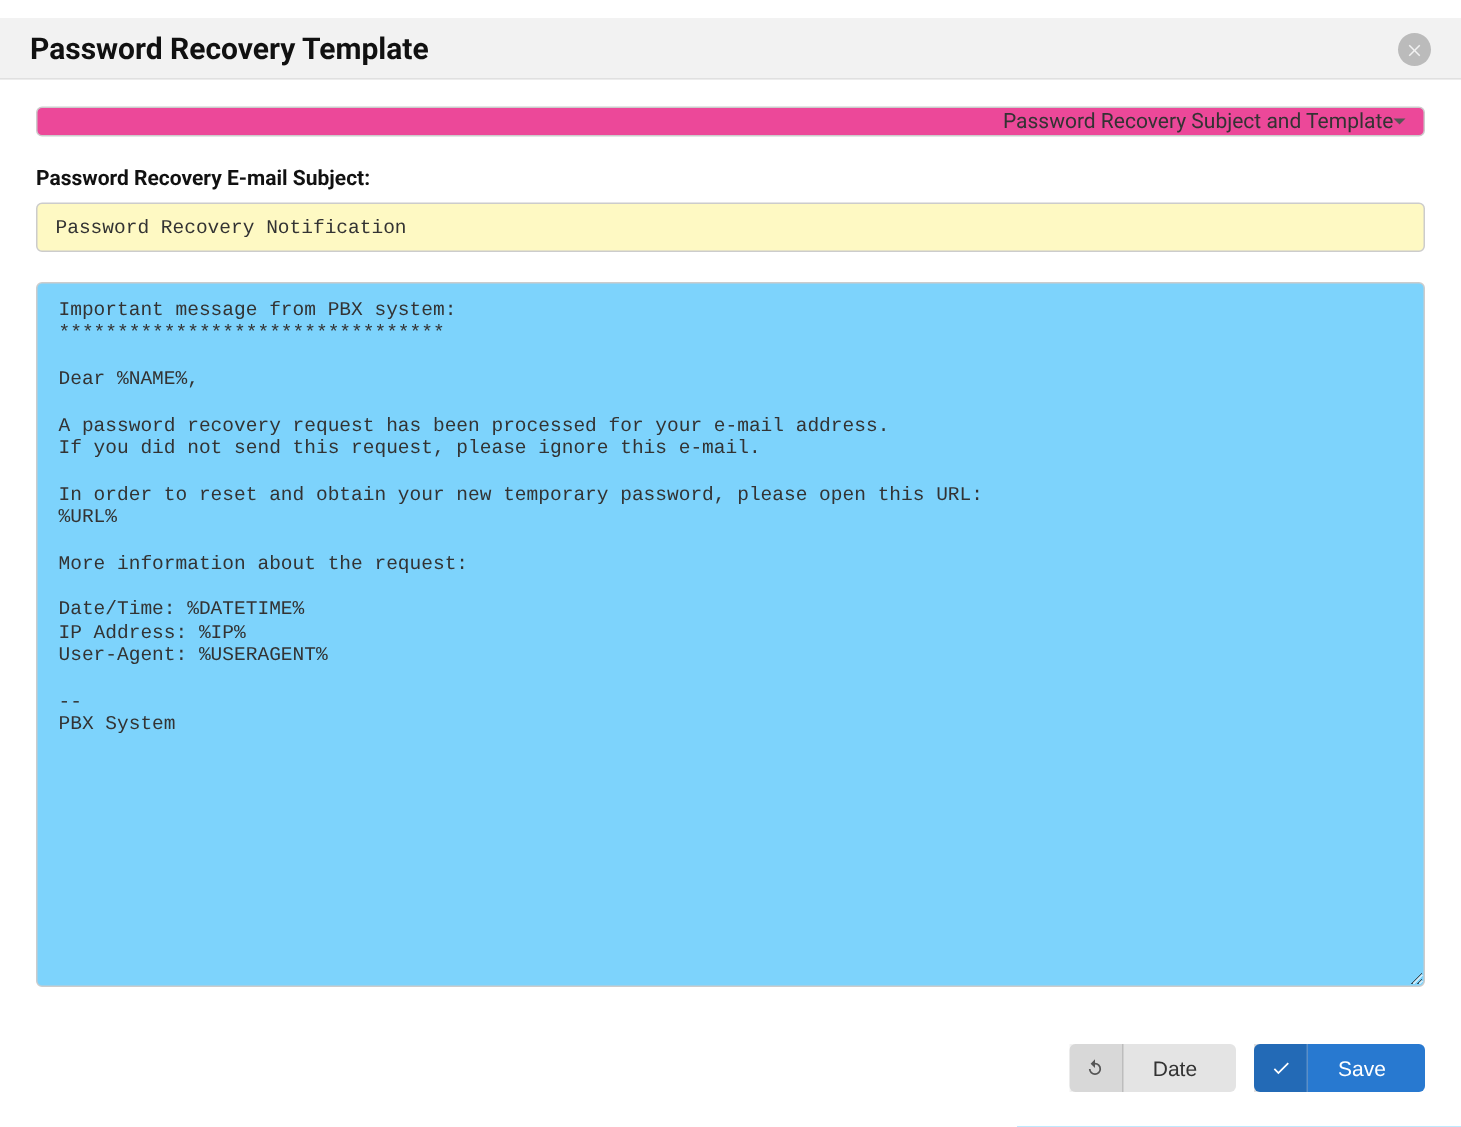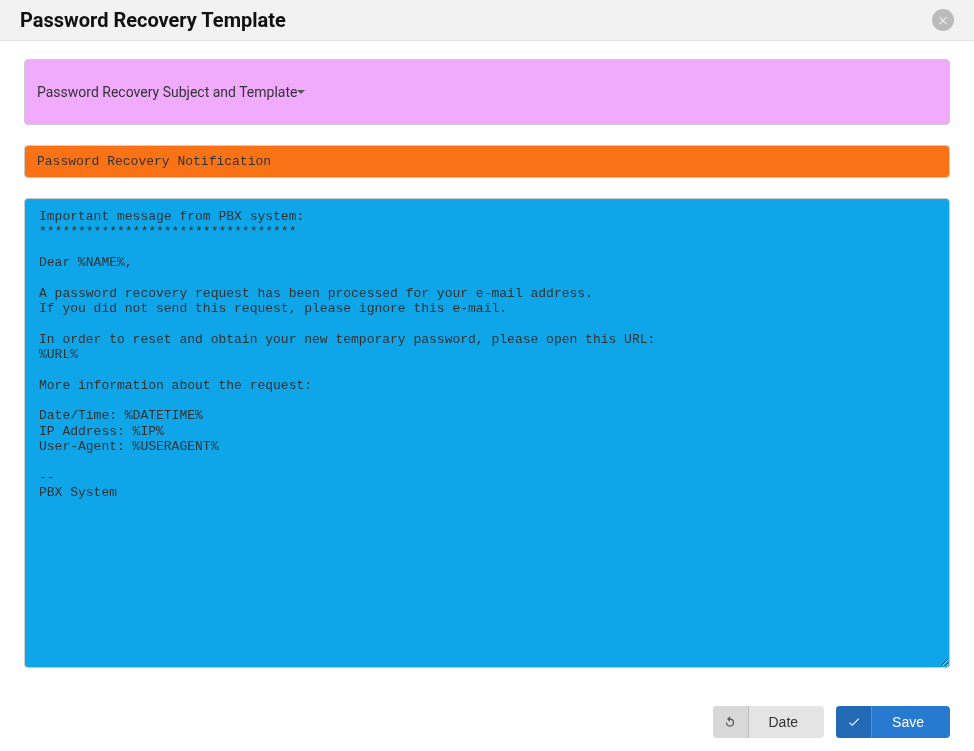--- a/index.html
+++ b/index.html
@@ -6,23 +6,24 @@
     body {
       font-family: -apple-system, BlinkMacSystemFont, "Segoe UI", Roboto, Helvetica, Arial, sans-serif;
       background: #fff;
       width: 974px;
       height: 751px;
     }
     .header {
       background: #f2f2f2;
       padding: 8px 20px;
       display: flex;
-      align-items: center;
+      align-items: flex-end;
       justify-content: space-between;
       border-bottom: 1px solid #e0e0e0;
+      margin-top: 12px;
     }
     .header h1 {
       font-size: 20px;
       font-weight: 700;
       color: #111;
     }
     .close-icon {
       width: 22px;
       height: 22px;
       border-radius: 50%;
@@ -31,27 +32,27 @@
       align-items: center;
       justify-content: center;
       cursor: pointer;
     }
     .close-icon svg { width: 12px; height: 12px; fill: #f2f2f2; }
     .content { padding: 18px 24px; }
     .dropdown {
       width: 100%;
       border: 1px solid #ccc;
       border-radius: 4px;
-      padding: 24px 12px;
+      padding: 1px 12px;
       font-size: 14px;
       color: #333;
-      background: #f0abfc;
+      background: #ec4899;
       display: flex;
       align-items: center;
-      justify-content: flex-start;
+      justify-content: flex-end;
       cursor: pointer;
     }
     .dropdown .caret {
       width: 0; height: 0;
       border-left: 4px solid transparent;
       border-right: 4px solid transparent;
       border-top: 4px solid #555;
     }
     .section { margin-top: 20px; }
     .section-label {
@@ -61,32 +62,32 @@
       margin-bottom: 8px;
     }
     .text-input {
       width: 100%;
       border: 1px solid #ccc;
       border-radius: 4px;
       padding: 8px 12px;
       font-family: "Menlo", "Consolas", "Courier New", monospace;
       font-size: 13px;
       color: #333;
-      background: #f97316;
+      background: #fef9c3;
     }
     .text-area {
       width: 100%;
       height: 470px;
       border: 1px solid #ccc;
       border-radius: 4px;
       padding: 10px 14px;
       font-family: "Menlo", "Consolas", "Courier New", monospace;
       font-size: 13px;
       color: #333;
-      background: #0ea5e9;
+      background: #7dd3fc;
       resize: both;
       overflow: auto;
       line-height: 1.18;
     }
     .footer {
       display: flex;
       justify-content: flex-end;
       gap: 12px;
       padding: 16px 24px 0 24px;
     }
@@ -138,20 +139,21 @@
   </div>
 </div>
 
 <div class="content">
   <div class="dropdown">
     <span>Password Recovery Subject and Template</span>
     <span class="caret"></span>
   </div>
 
   <div class="section">
+    <div class="section-label">Password Recovery E-mail Subject:</div>
     <input type="text" class="text-input" value="Password Recovery Notification" style="">
   </div>
 
   <div class="section">
     <textarea class="text-area" style="">Important message from PBX system:
 *********************************
 
 Dear %NAME%,
 
 A password recovery request has been processed for your e-mail address.

